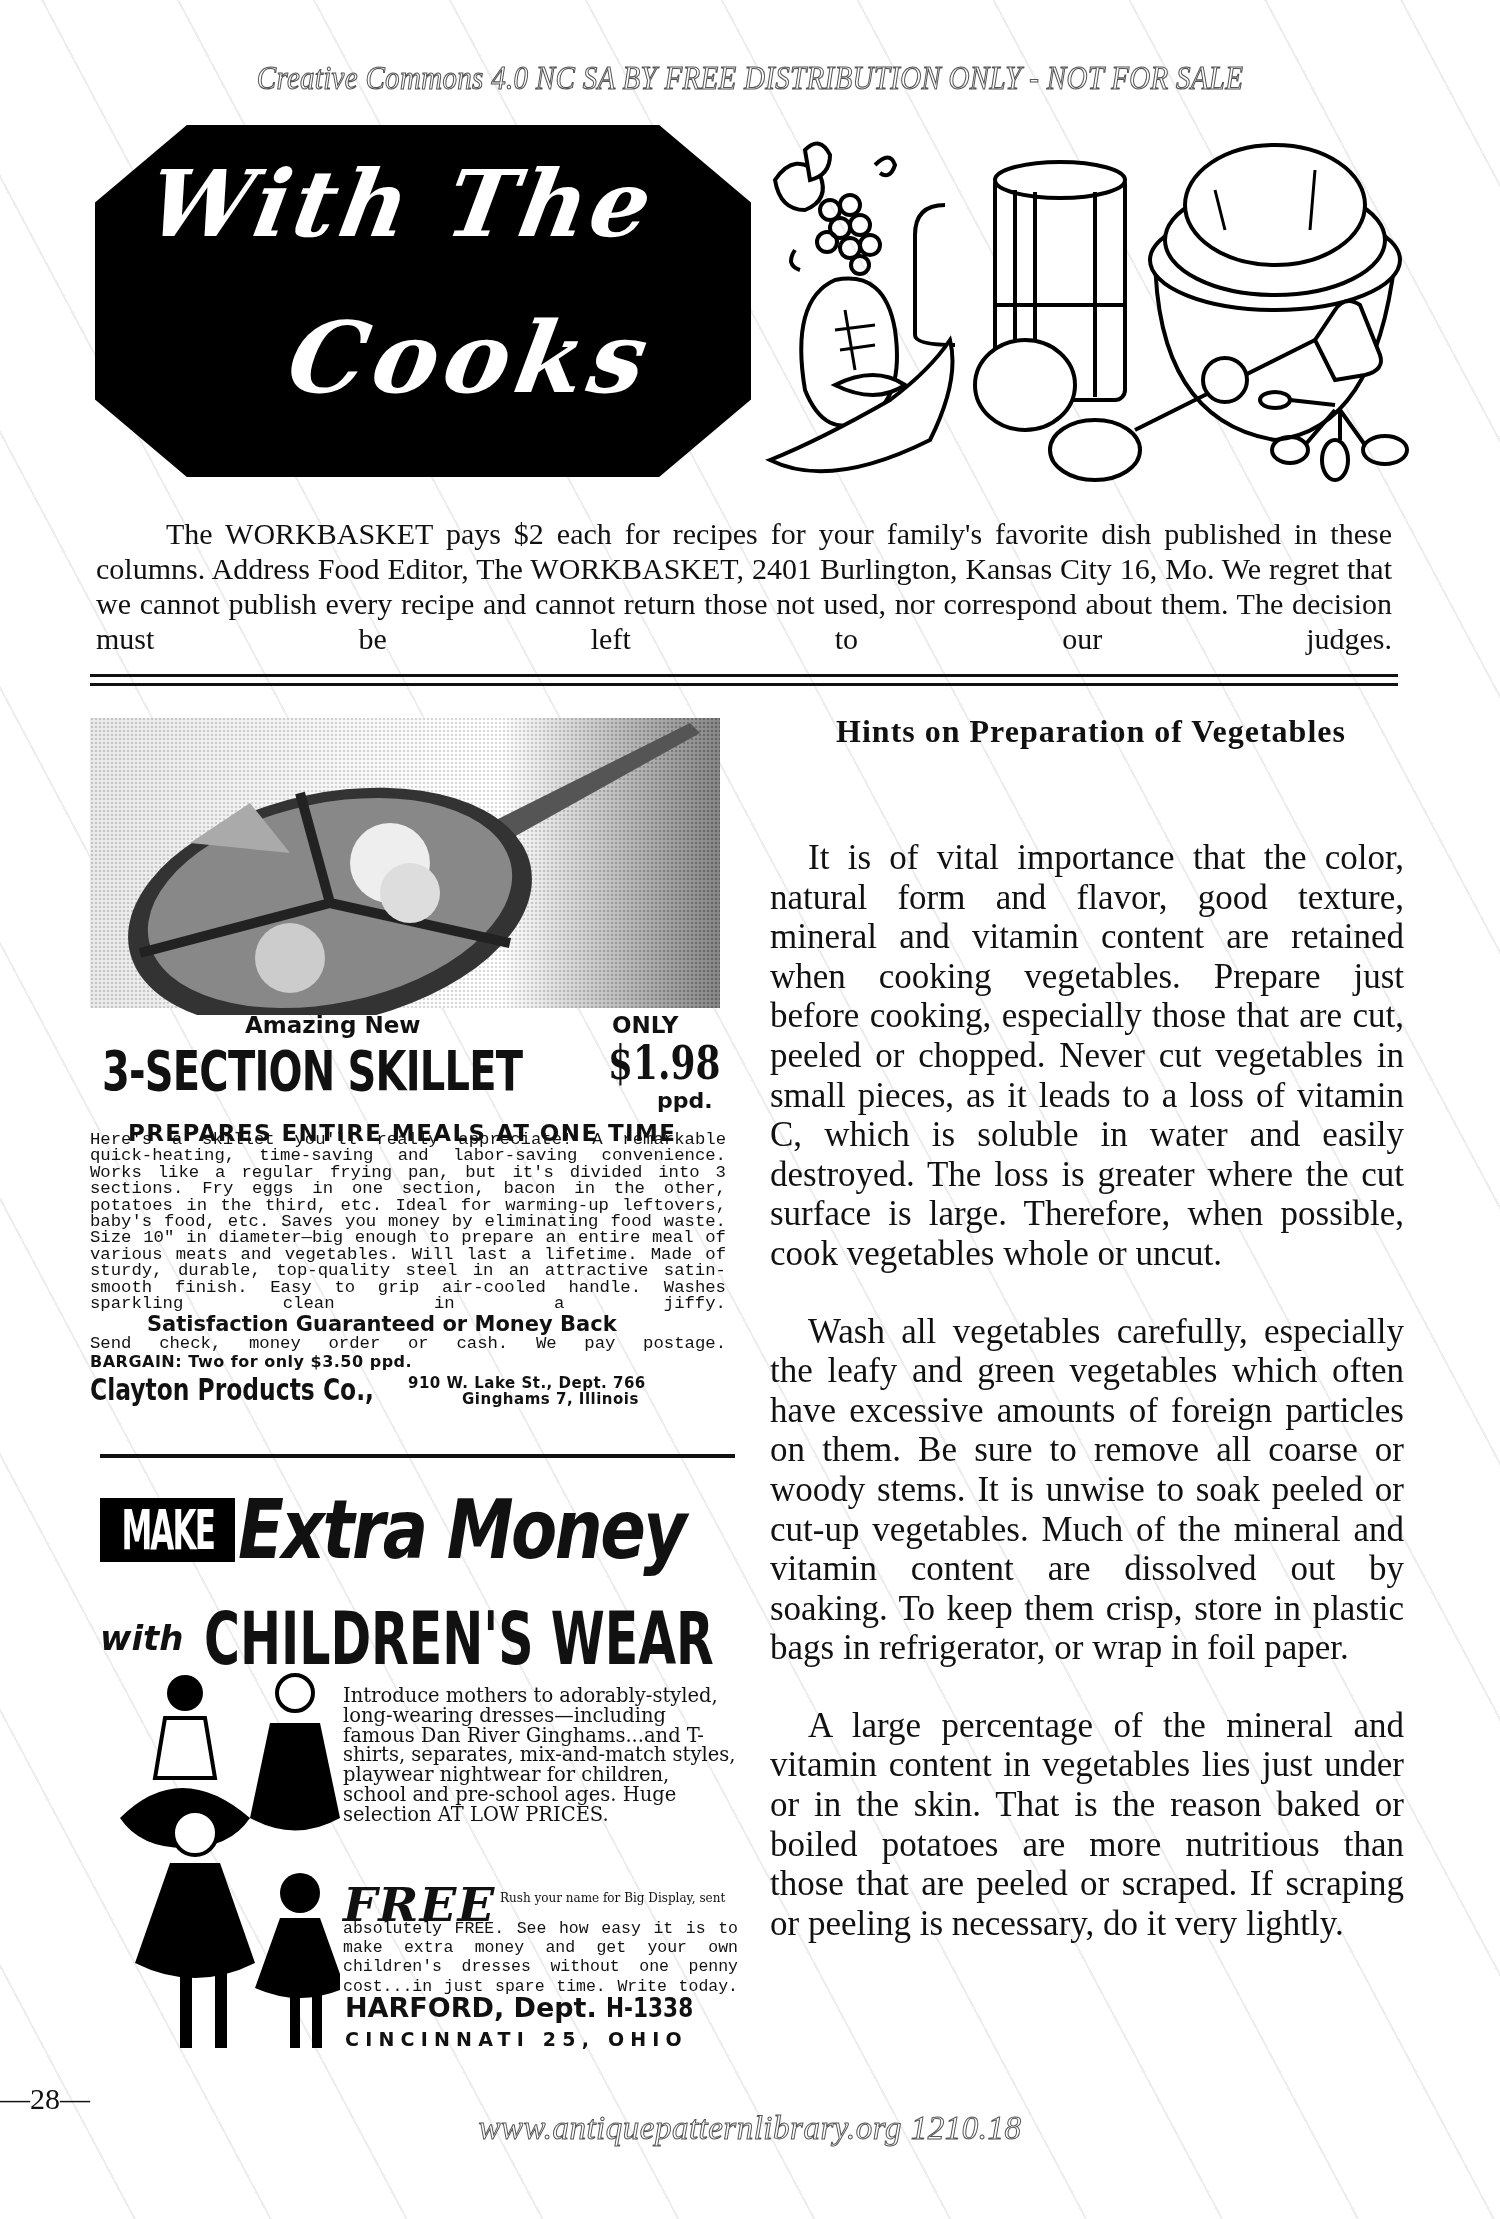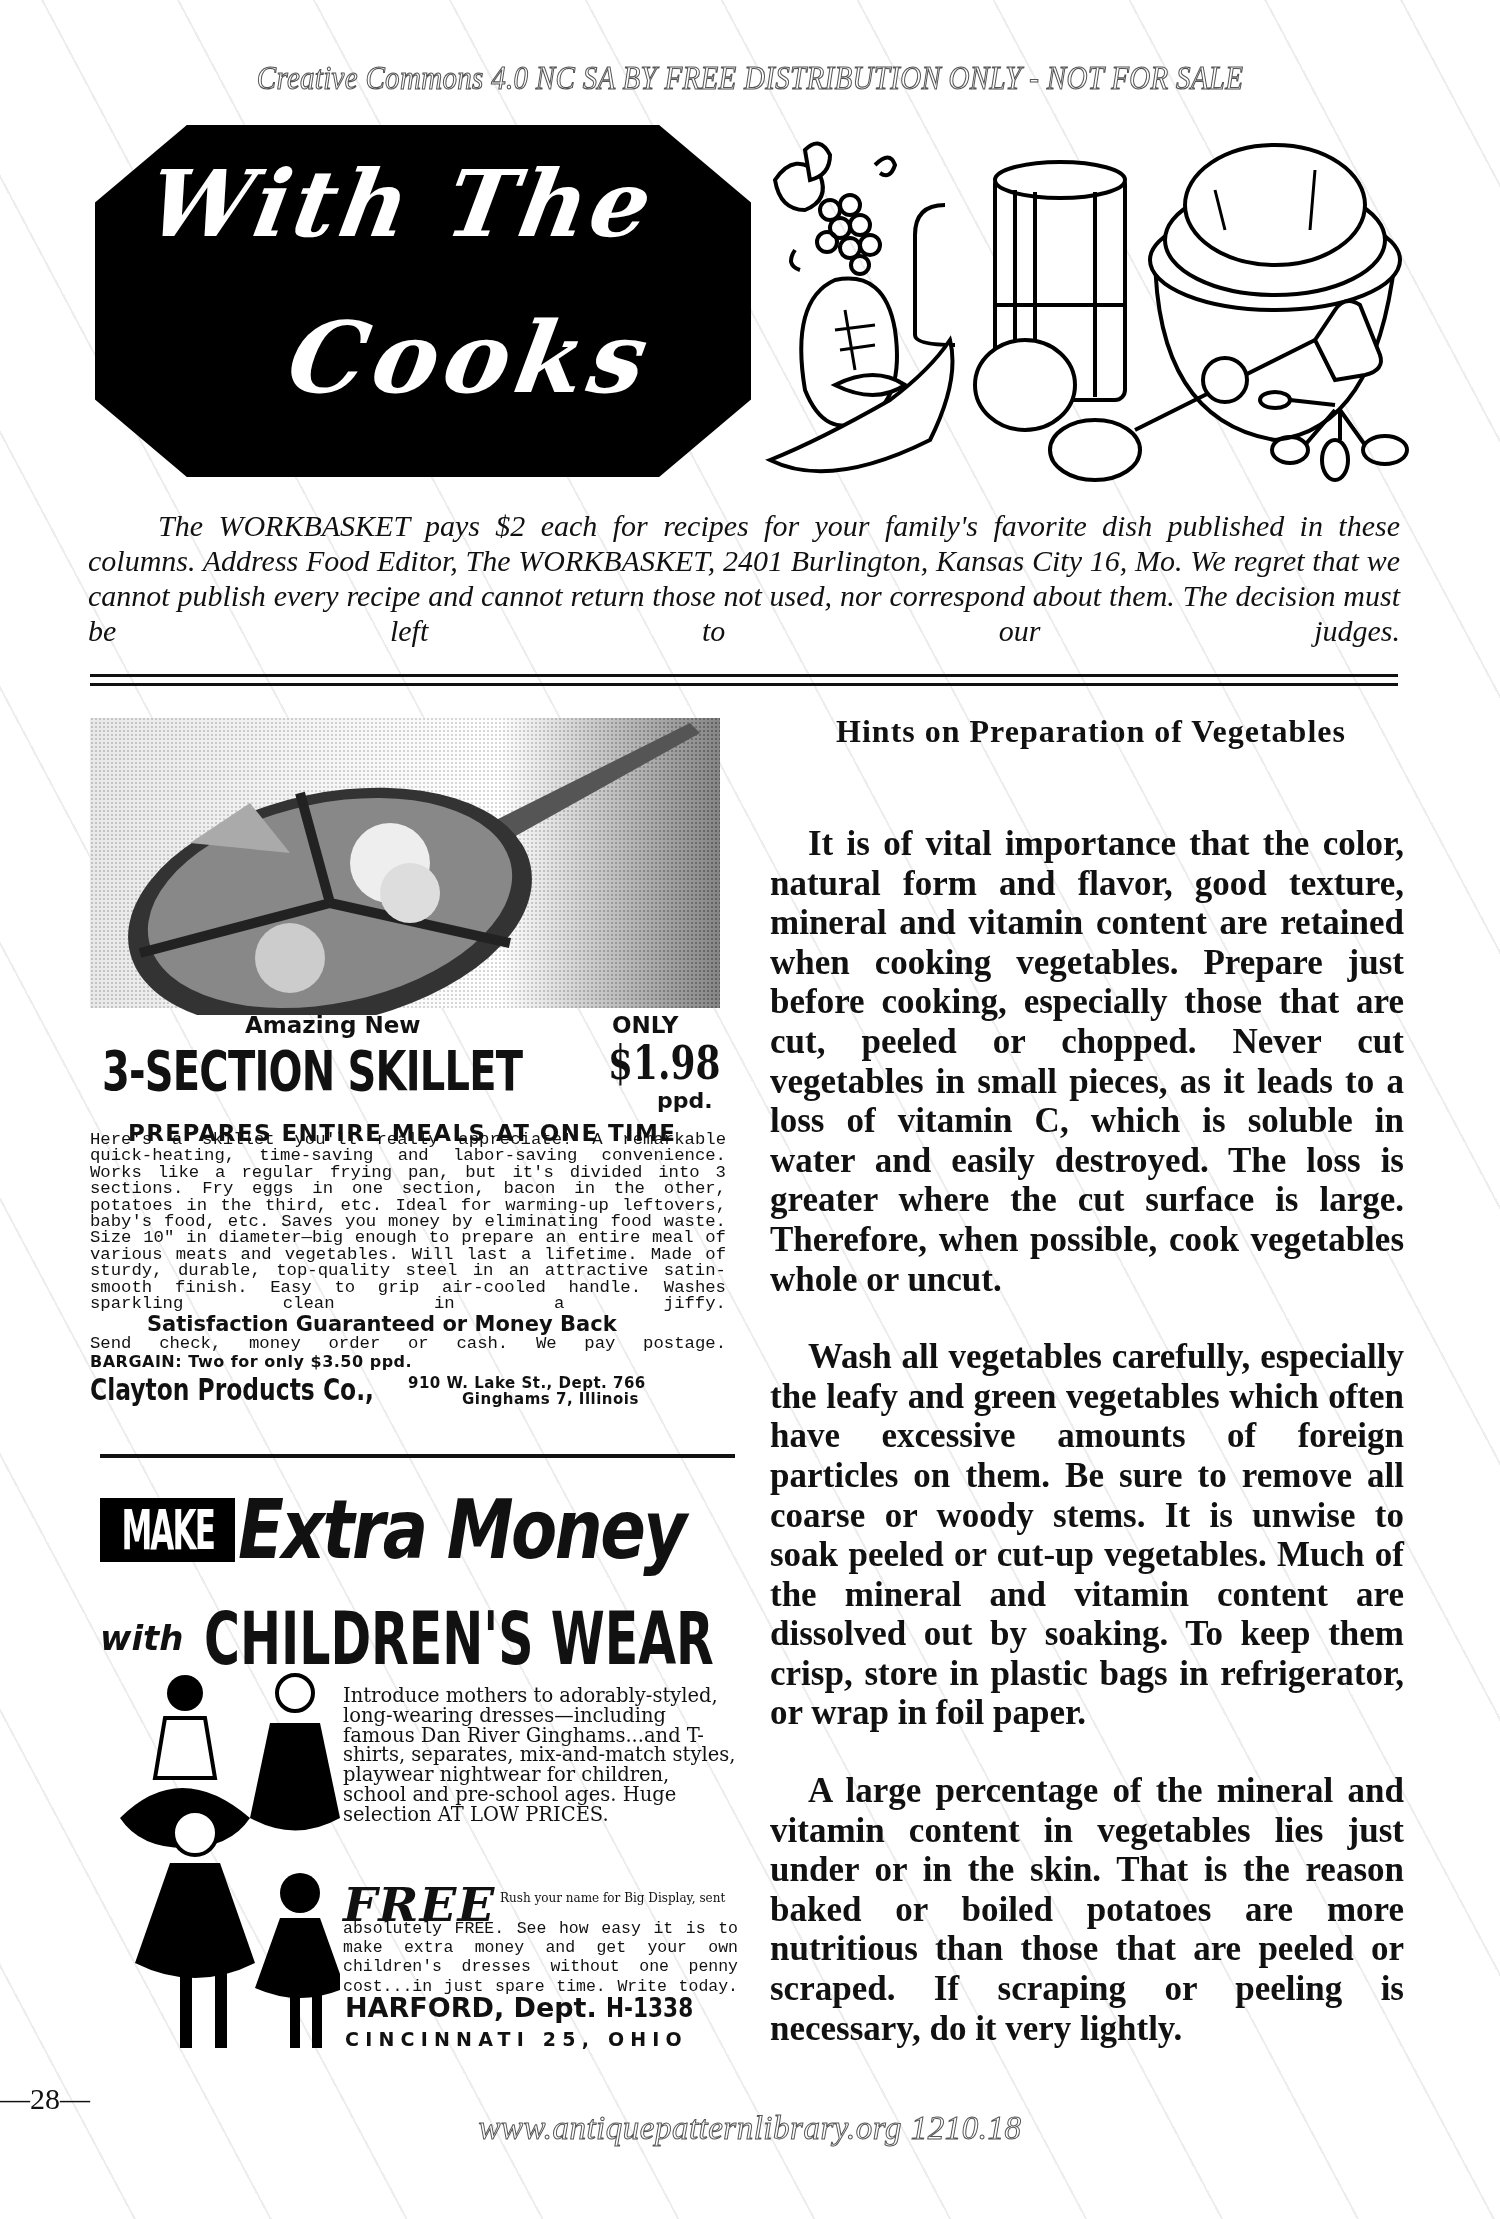--- a/index.html
+++ b/index.html
@@ -8,21 +8,21 @@
     background: repeating-linear-gradient(62deg, transparent 0 118px, rgba(0,0,0,0.07) 118px 120px); }
   .abs { position:absolute; }
   .license { left:0; top:62px; width:1500px; text-align:center; font-family:"Liberation Serif", serif; font-style:italic; font-size:29px; color:#fff;
     -webkit-text-stroke:1px #555; letter-spacing:0.3px; transform:scaleY(1.15); }
   .octagon { left:95px; top:125px; width:656px; height:352px; background:#000;
     clip-path: polygon(14% 0, 86% 0, 100% 22%, 100% 78%, 86% 100%, 14% 100%, 0 78%, 0 22%); }
   .title-1 { left:150px; top:150px; font-family:"DejaVu Serif", serif; font-style:italic; font-weight:bold; color:#fff; font-size:92px; letter-spacing:4px; transform:skewX(-10deg); }
   .title-2 { left:290px; top:300px; font-family:"DejaVu Serif", serif; font-style:italic; font-weight:bold; color:#fff; font-size:98px; letter-spacing:6px; transform:skewX(-10deg); }
   .illus { left:755px; top:130px; width:665px; height:355px; }
   .intro { left:88px; top:508px; width:1312px; font-size:30px; line-height:35px; text-align:justify; text-align-last:justify; }
-  .intro p { margin:0; text-indent:70px; text-align:justify;font-style:italic; }
+  .intro p { margin:8px; text-indent:70px; text-align:justify; }
   .dbl-rule { left:90px; width:1308px; height:3px; background:#111; }
   .skillet-photo { left:90px; top:713px; width:630px; height:302px; }
   .ad1 { left:90px; top:1012px; width:636px; }
   .amazing { position:absolute; left:155px; top:0; font-family:"DejaVu Sans", sans-serif; font-weight:bold; font-size:23px; }
   .only { position:absolute; left:522px; top:0; font-family:"DejaVu Sans", sans-serif; font-weight:bold; font-size:23px; }
   .skillet-name { position:absolute; left:12px; top:26px; font-family:"DejaVu Sans", sans-serif; font-weight:bold; font-size:50px; letter-spacing:-1px; transform:scaleX(0.80) scaleY(1.12); transform-origin:left top; }
   .price { position:absolute; left:518px; top:24px; font-family:"DejaVu Serif", serif; font-weight:bold; font-size:46px; transform:scaleX(0.78); transform-origin:left top; }
   .ppd { position:absolute; left:545px; top:76px; font-family:"DejaVu Sans", sans-serif; font-weight:bold; font-size:22px;margin-left:22px; }
   .prepares { position:absolute; left:38px; top:108px; font-family:"DejaVu Sans", sans-serif; font-weight:bold; font-size:23px; letter-spacing:1.4px; }
   .ad1-body { position:absolute; left:0; top:120px; width:636px; font-family:"Liberation Mono", monospace; font-size:17.3px; line-height:16.4px; text-align:justify; text-align-last:justify; }
@@ -41,21 +41,21 @@
   .kids { left:100px; top:1668px; width:240px; height:400px; }
   .ad2-body { left:343px; top:1686px; width:395px; font-family:"DejaVu Serif", serif; font-size:19.5px; line-height:19.8px; }
   .free { left:343px; top:1878px; font-family:"DejaVu Serif", serif; font-weight:bold; font-style:italic; font-size:46px; letter-spacing:1px; transform:scaleX(1.05); transform-origin:left top; }
   .free-side { left:500px; top:1876px; width:250px; font-family:"DejaVu Serif", serif; font-size:12px; line-height:20px;margin-top:12px; }
   .free-body { left:343px; top:1919px; width:395px; font-family:Liberation Mono, monospace; font-size:16.5px; line-height:19.2px; text-align:justify; text-align-last:justify; }
   .harford { left:345px; top:1992px; font-family:"DejaVu Sans", sans-serif; font-weight:bold; font-size:27px; }
   .harford-dept { display:inline-block; transform:scaleX(0.8); transform-origin:left center; }
   .cinci { left:345px; top:2028px; font-family:"DejaVu Sans", sans-serif; font-weight:bold; font-size:19px; letter-spacing:6.2px; }
   .article-title { left:770px; top:712px; width:642px; text-align:center; font-family:"Liberation Serif", serif; font-weight:bold; font-size:32px; line-height:38px; letter-spacing:1px; }
   .article-body { left:770px; top:822px; width:634px; font-family:"Liberation Serif", serif; font-size:35px; line-height:39.6px; }
-  .article-body p { margin:2px 0 38px 0; text-indent:38px; text-align:justify;font-weight:bold; }
+  .article-body p { margin:16px 0 38px 0; text-indent:38px; text-align:justify; }
   .page-num { left:0; top:2082px; width:1500px; text-align:left; font-family:"Liberation Serif", serif; font-size:30px; }
   .site { left:0; top:2110px; width:1500px; text-align:center; font-family:"Liberation Serif", serif; font-style:italic; font-size:33px; color:#fff; -webkit-text-stroke:1px #555; letter-spacing:0.5px; }
 </style>
 </head>
 <body>
 
 <div class="wm-lines"></div>
 
 <div class="abs license">Creative Commons 4.0 NC SA BY FREE DISTRIBUTION ONLY - NOT FOR SALE</div>
 

